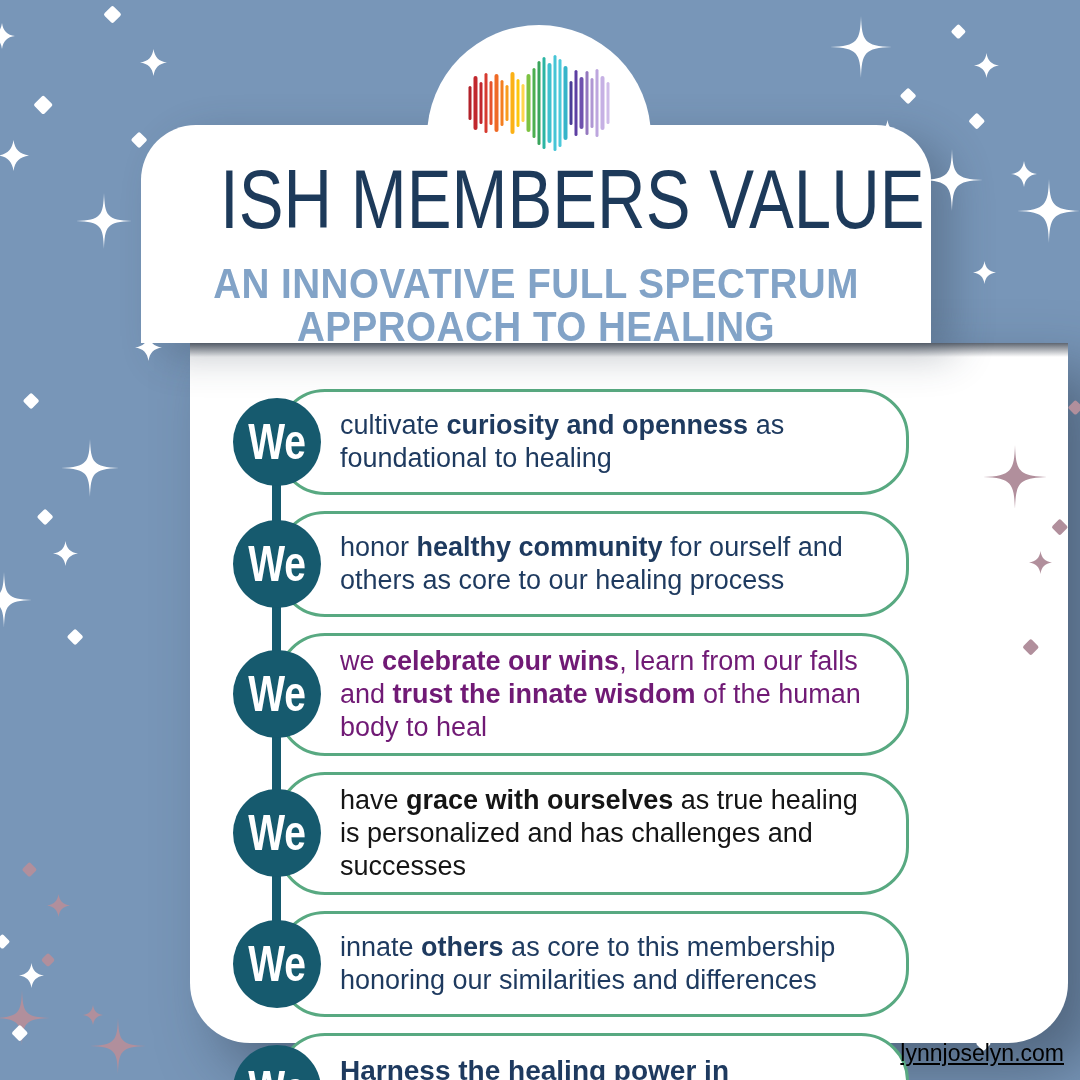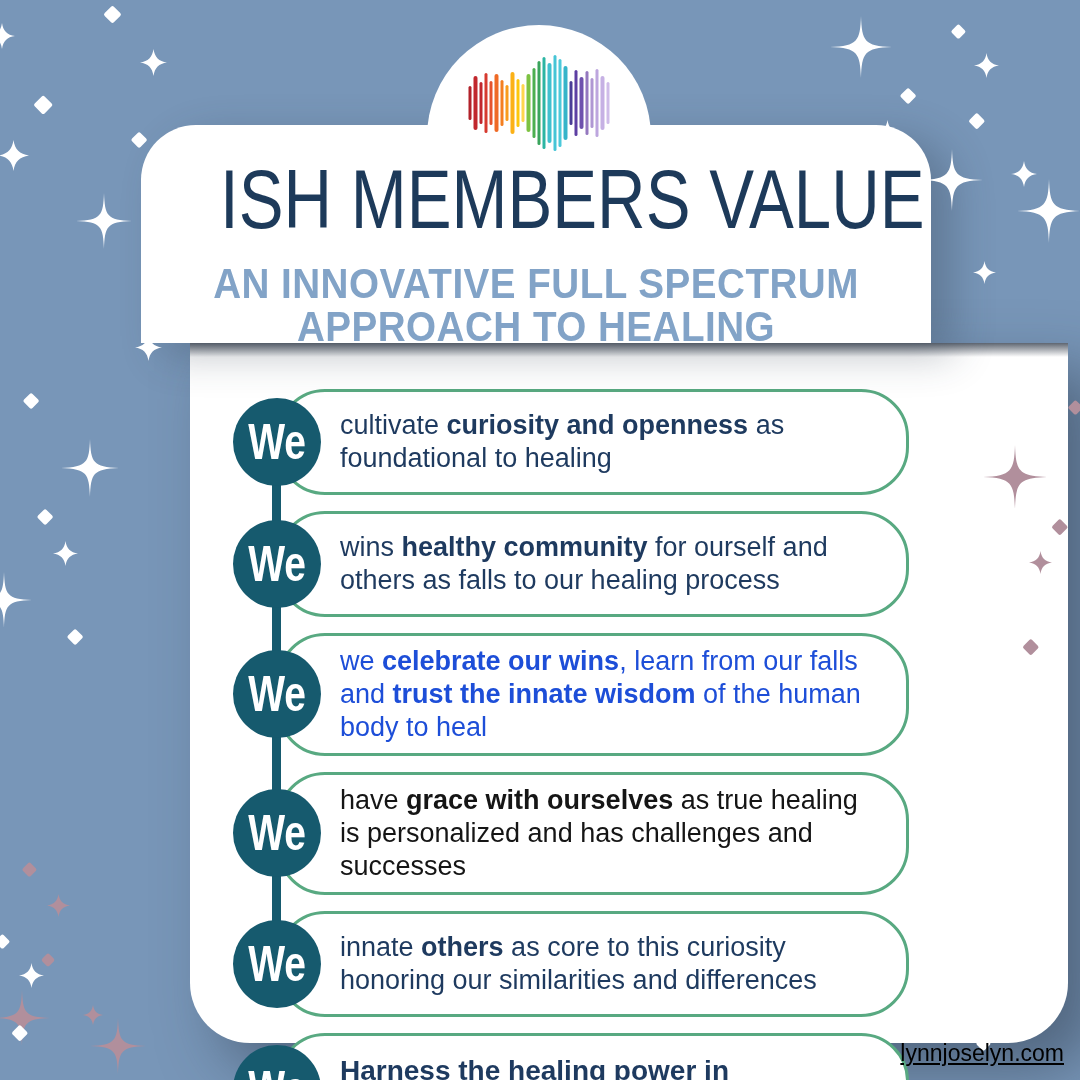--- a/index.html
+++ b/index.html
@@ -236,45 +236,45 @@
           </div>
           <div class="value-pill" style="border-color: rgb(88, 169, 129);">
             <div class="pill-text" style="color: rgb(30, 58, 95);"><span>cultivate </span><b>curiosity and openness</b><span> as foundational to healing</span></div>
           </div>
         </div>
         <div class="value-row">
           <div class="we-badge" style="background: rgb(22, 90, 110);">
             <span class="we-label">We</span>
           </div>
           <div class="value-pill" style="border-color: rgb(88, 169, 129);">
-            <div class="pill-text" style="color: rgb(30, 58, 95);"><span>wins </span><b>healthy community</b><span> for ourself and others as falls to our healing process</span></div>
-          </div>
-        </div>
-        <div class="value-row">
-          <div class="we-badge" style="background: rgb(22, 90, 110);">
-            <span class="we-label">We</span>
-          </div>
-          <div class="value-pill" style="border-color: rgb(88, 169, 129);">
-            <div class="pill-text" style="color: #1d4ed8;"><span>we </span><b>celebrate our wins</b><span>, learn from our falls and </span><b>trust the innate wisdom</b><span> of the human body to heal</span></div>
+            <div class="pill-text" style="color: rgb(30, 58, 95);"><span>honor </span><b>healthy community</b><span> for ourself and others as core to our healing process</span></div>
+          </div>
+        </div>
+        <div class="value-row">
+          <div class="we-badge" style="background: rgb(22, 90, 110);">
+            <span class="we-label">We</span>
+          </div>
+          <div class="value-pill" style="border-color: rgb(88, 169, 129);">
+            <div class="pill-text" style="color: #701a75;"><span>we </span><b>celebrate our wins</b><span>, learn from our falls and </span><b>trust the innate wisdom</b><span> of the human body to heal</span></div>
           </div>
         </div>
         <div class="value-row">
           <div class="we-badge" style="background: rgb(22, 90, 110);">
             <span class="we-label">We</span>
           </div>
           <div class="value-pill" style="border-color: rgb(88, 169, 129); align-items: flex-end;">
             <div class="pill-text" style="color: rgb(21, 21, 21);"><span>have </span><b>grace with ourselves</b><span> as true healing is personalized and has challenges and successes</span></div>
           </div>
         </div>
         <div class="value-row">
           <div class="we-badge" style="background: rgb(22, 90, 110);">
             <span class="we-label">We</span>
           </div>
           <div class="value-pill" style="border-color: rgb(88, 169, 129);">
-            <div class="pill-text" style="color: rgb(30, 58, 95);"><span>innate </span><b>others</b><span> as core to this curiosity honoring our similarities and differences</span></div>
+            <div class="pill-text" style="color: rgb(30, 58, 95);"><span>innate </span><b>others</b><span> as core to this membership honoring our similarities and differences</span></div>
           </div>
         </div>
         <div class="value-row row-last">
           <div class="we-badge" style="background: rgb(22, 90, 110);">
             <span class="we-label">We</span>
           </div>
           <div class="value-pill" style="border-color: rgb(88, 169, 129);">
             <div class="pill-text" style="color: rgb(30, 58, 95);"><b>Harness the healing power in community</b></div>
           </div>
         </div>

